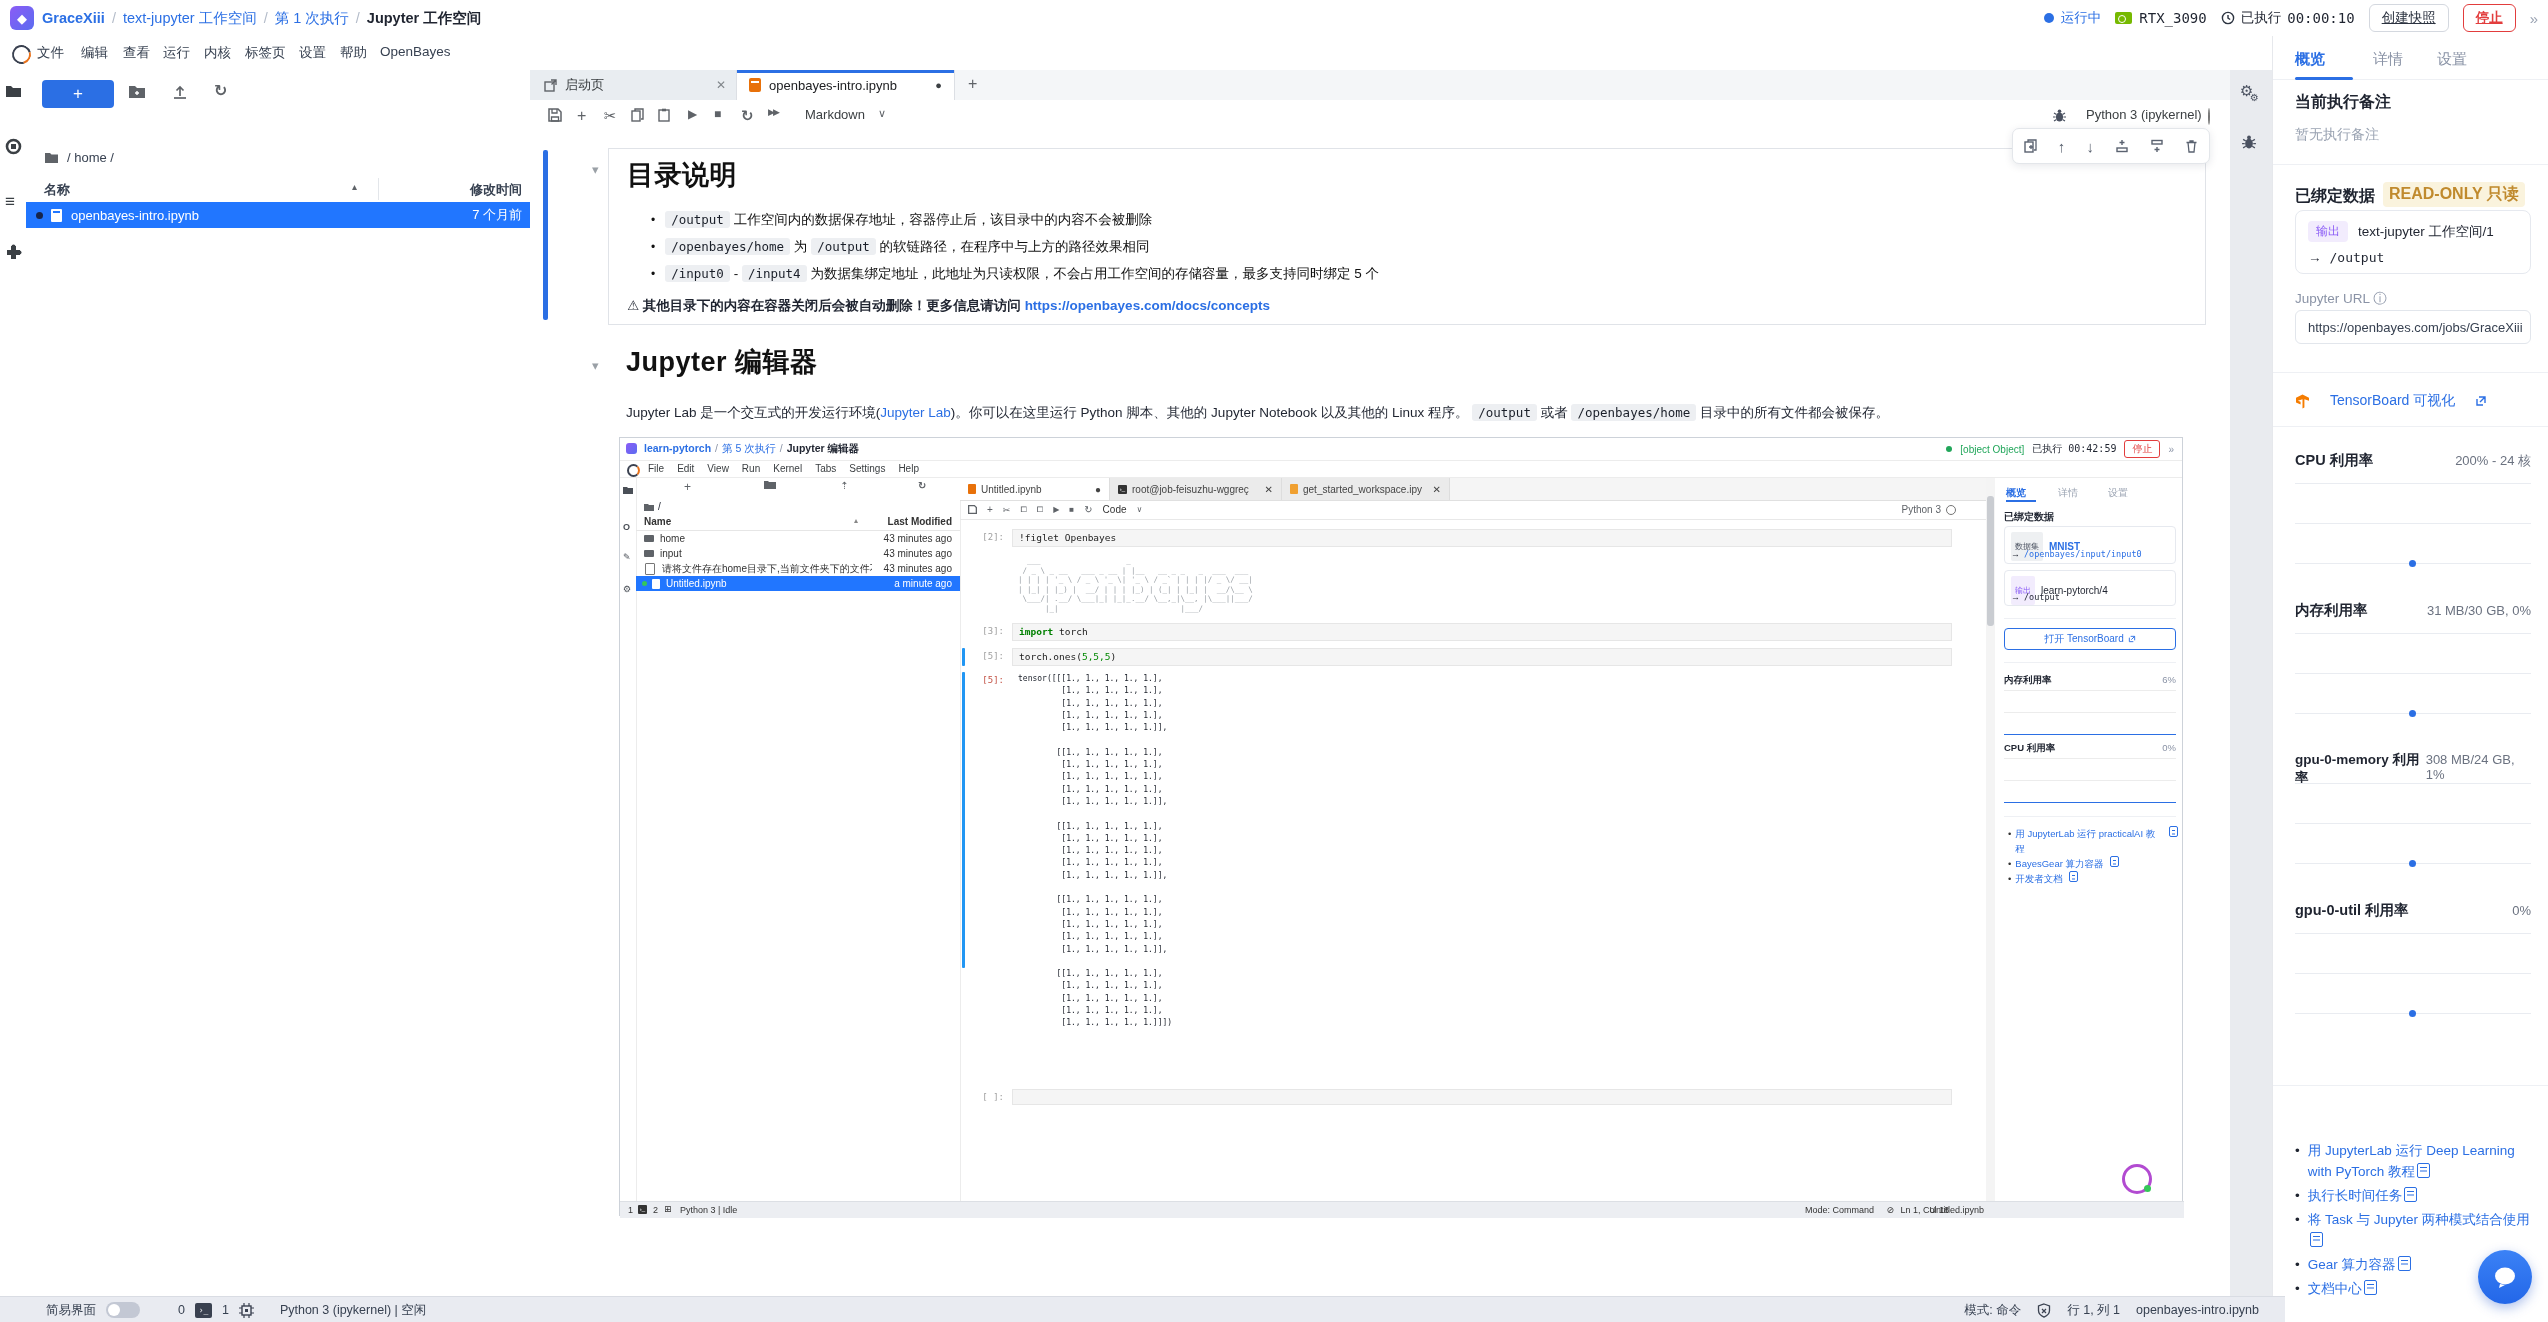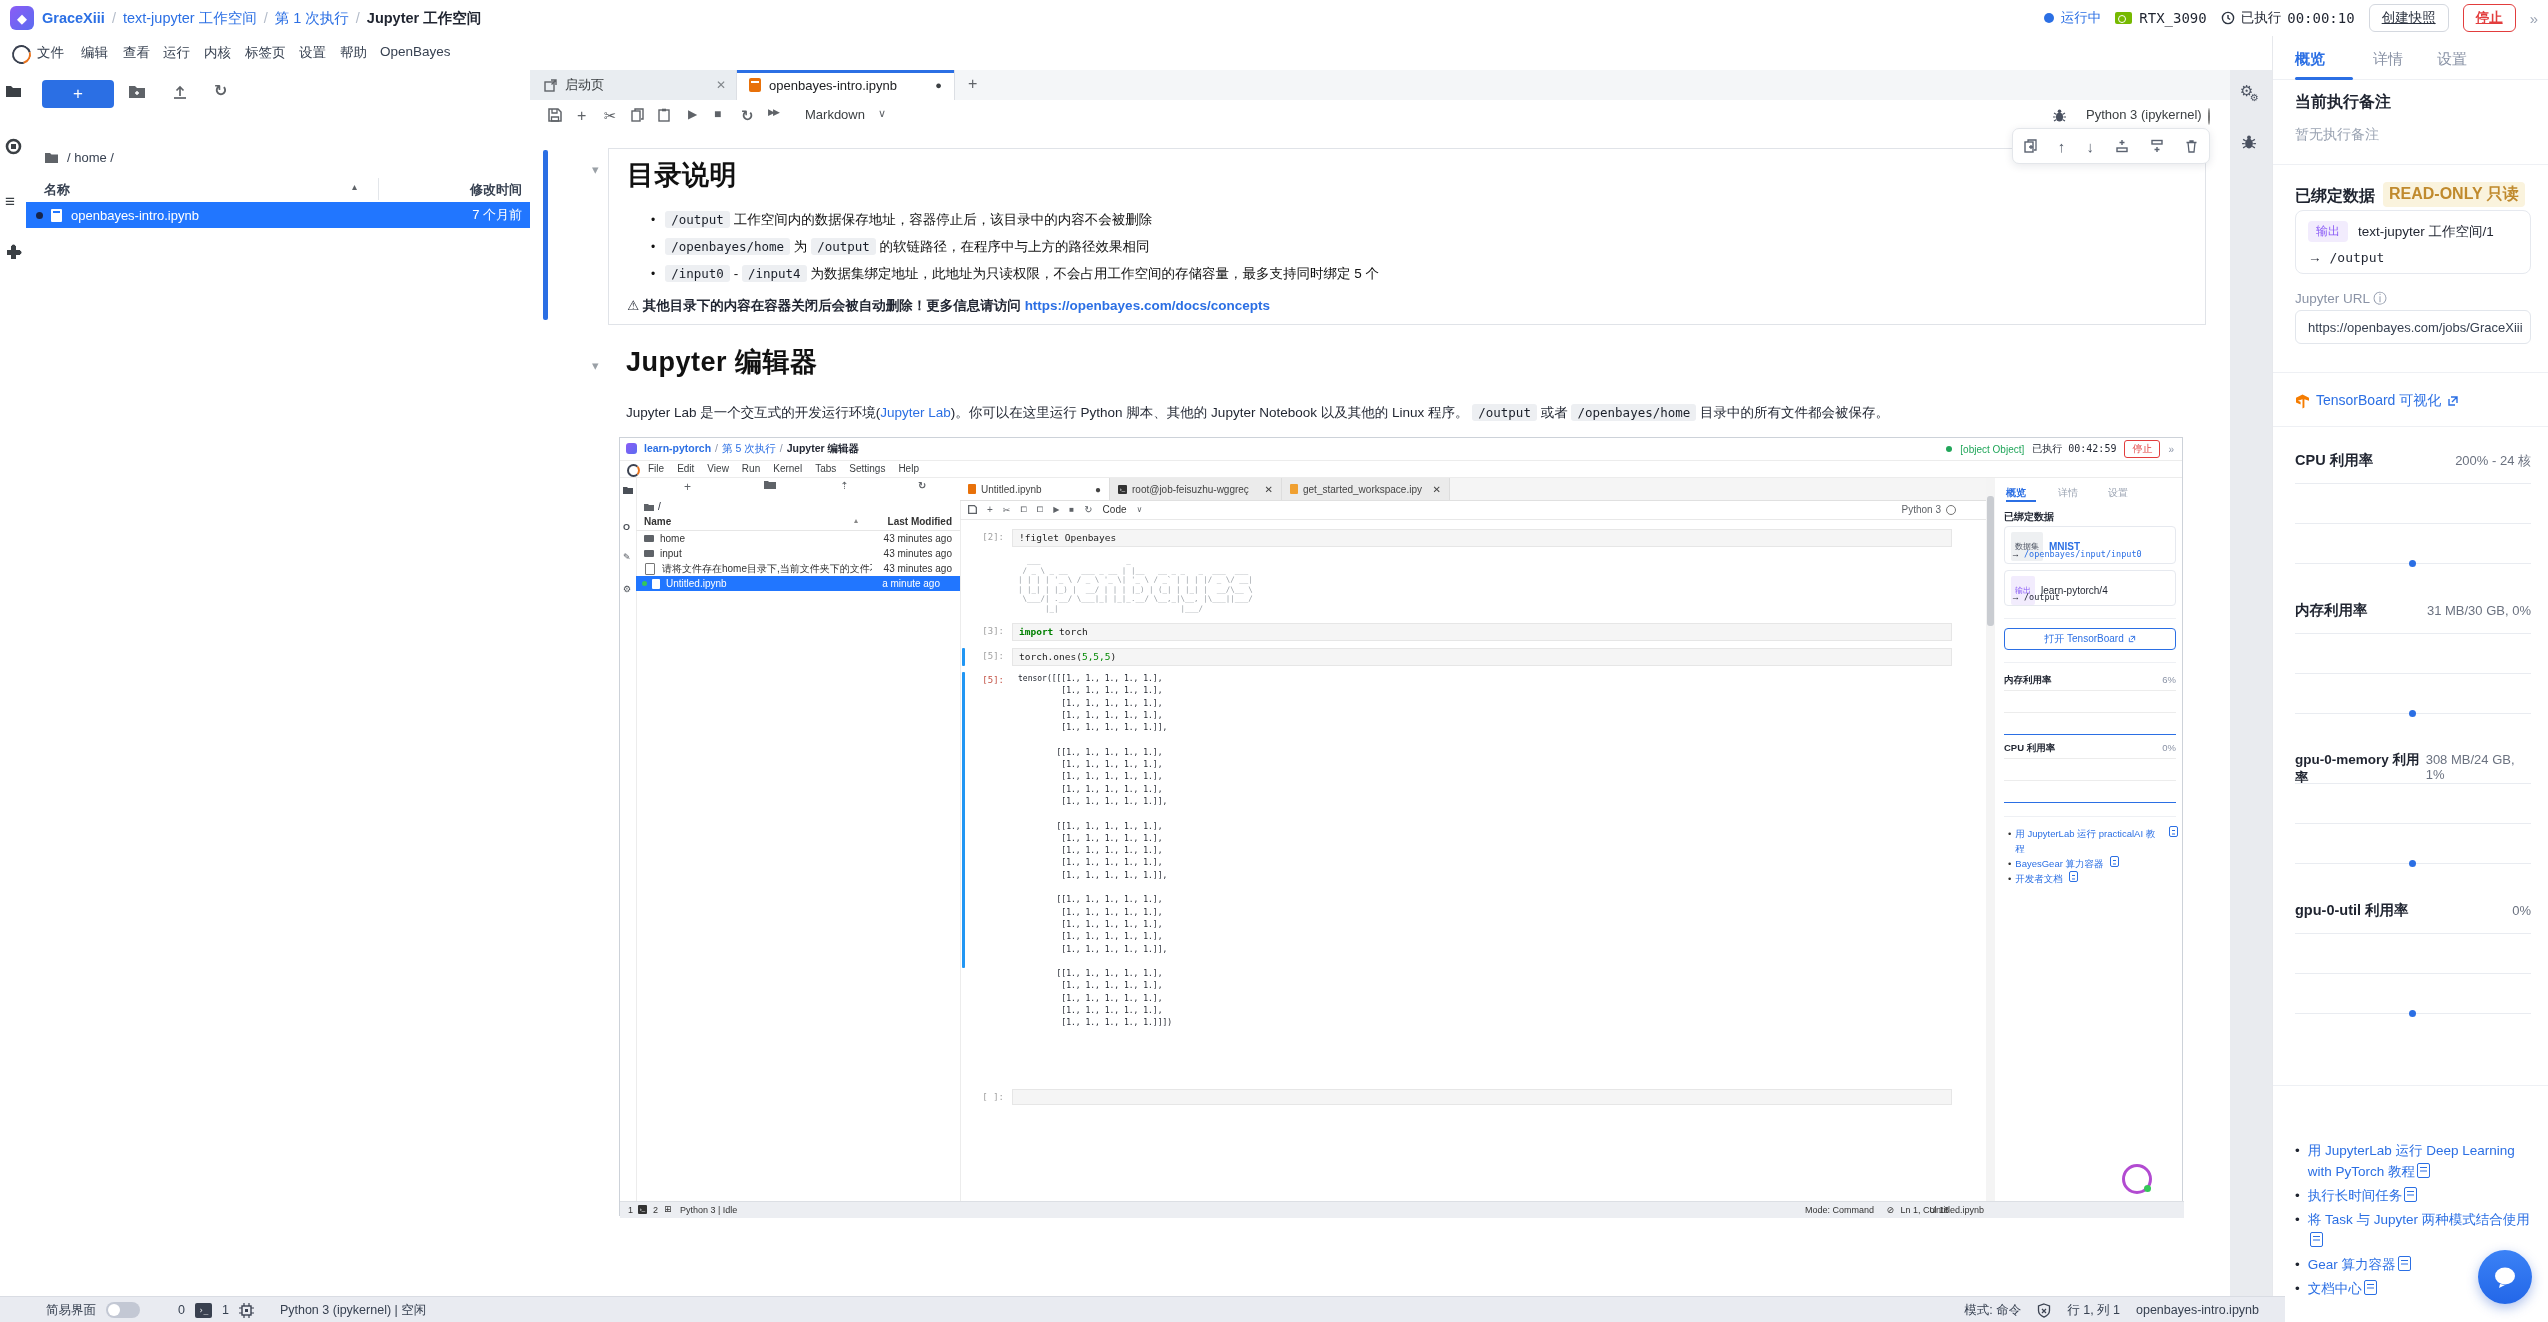--- a/index.html
+++ b/index.html
@@ -131,21 +131,21 @@
   .rtab{position:absolute;top:14px;font-size:15px;color:#8a93a6;}
   .rtab.on{color:#2b6fe4;font-weight:bold;}
   .runder{position:absolute;left:22px;top:41px;width:58px;height:3px;background:#2b6fe4;border-radius:2px;}
   .rline{position:absolute;left:0;width:276px;border-top:1px solid #eef0f4;}
   .rh{position:absolute;left:22px;font-size:16px;font-weight:bold;color:#1f2430;}
   .ro-badge{display:inline-block;margin-left:8px;background:#faf3dd;color:#c08a2d;font-size:16px;font-weight:bold;border-radius:4px;padding:2px 6px;vertical-align:2px;}
   .rcard{position:absolute;left:22px;width:236px;border:1px solid #e6e9ef;border-radius:8px;box-sizing:border-box;padding:10px 12px;}
   .pbadge{display:inline-block;background:#f2ecfd;color:#8b5cf6;font-size:12px;border-radius:4px;padding:2px 8px;margin-right:10px;}
   .urlbox{position:absolute;left:22px;width:236px;height:34px;border:1px solid #e2e6ec;border-radius:6px;box-sizing:border-box;overflow:hidden;}
   .urlbox input{border:0;outline:none;width:260px;margin:8px 0 0 10px;font-size:13px;color:#374151;font-family:inherit;background:transparent;}
-  .tflink{position:absolute;left:22px;display:flex;align-items:center;gap:6px;color:#2b6fe4;font-size:14px;}
+  .tflink{position:absolute;left:22px;display:flex;align-items:center;gap:20px;color:#2b6fe4;font-size:14px;}
   .metric{position:absolute;left:22px;width:236px;height:150px;}
   .mhead{display:flex;justify-content:space-between;align-items:baseline;}
   .mlab{font-size:14.5px;font-weight:bold;color:#1f2430;}
   .mval{font-size:13px;color:#6b7280;}
   .gl{position:absolute;left:0;width:236px;border-top:1px solid #e9ecf1;}
   .mdot{position:absolute;left:114px;width:7px;height:7px;border-radius:50%;background:#2b6fe4;}
   .rlinks{position:absolute;left:22px;top:1104px;width:242px;}
   .rlink{display:flex;gap:8px;align-items:baseline;color:#2b6fe4;font-size:13.5px;line-height:21px;margin-bottom:3px;}
   .rlink .b{color:#1f2430;}
   .doc-ico{display:inline-block;width:11px;height:13px;border:1.4px solid currentColor;border-radius:2px;position:relative;vertical-align:-2px;margin-left:2px;flex:0 0 auto;}
@@ -458,21 +458,21 @@
         </div>
         <div class="e-frow" style="top:83px">
           <span style="width:8px;height:10px;border:1px solid #777;border-radius:1px;margin:0 7px 0 9px;flex:0 0 auto"></span>
           <span style="white-space:nowrap;overflow:hidden;max-width:210px">请将文件存在home目录下,当前文件夹下的文件不会...</span>
           <span style="margin-left:auto;margin-right:8px">43 minutes ago</span>
         </div>
         <div class="e-frow" style="top:98px;background:#2176ff;color:#fff">
           <span style="width:5px;height:5px;border-radius:50%;background:#35c759;margin:0 5px 0 6px;flex:0 0 auto"></span>
           <span class="e-nbi" style="background:#fff"></span>
           <span style="margin-left:6px">Untitled.ipynb</span>
-          <span style="margin-left:auto;margin-right:20px">a minute ago</span>
+          <span style="margin-left:auto;margin-right:8px">a minute ago</span>
         </div>
       </div>
       <div class="e-tabs">
         <div class="e-tab on" style="left:0;width:150px">
           <span class="e-nbi"></span>
             <span>Untitled.ipynb</span>
           <span style="margin-left:auto">●</span>
         </div>
         <div class="e-tab" style="left:150px;width:172px">
           <span class="e-term">›_</span>

